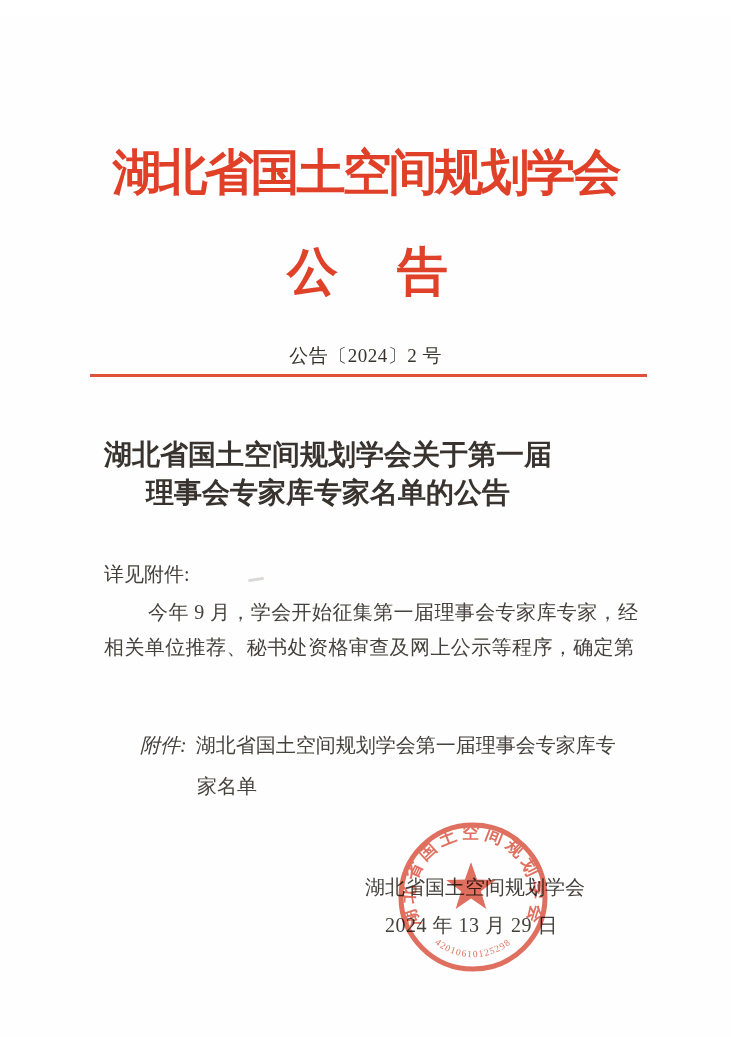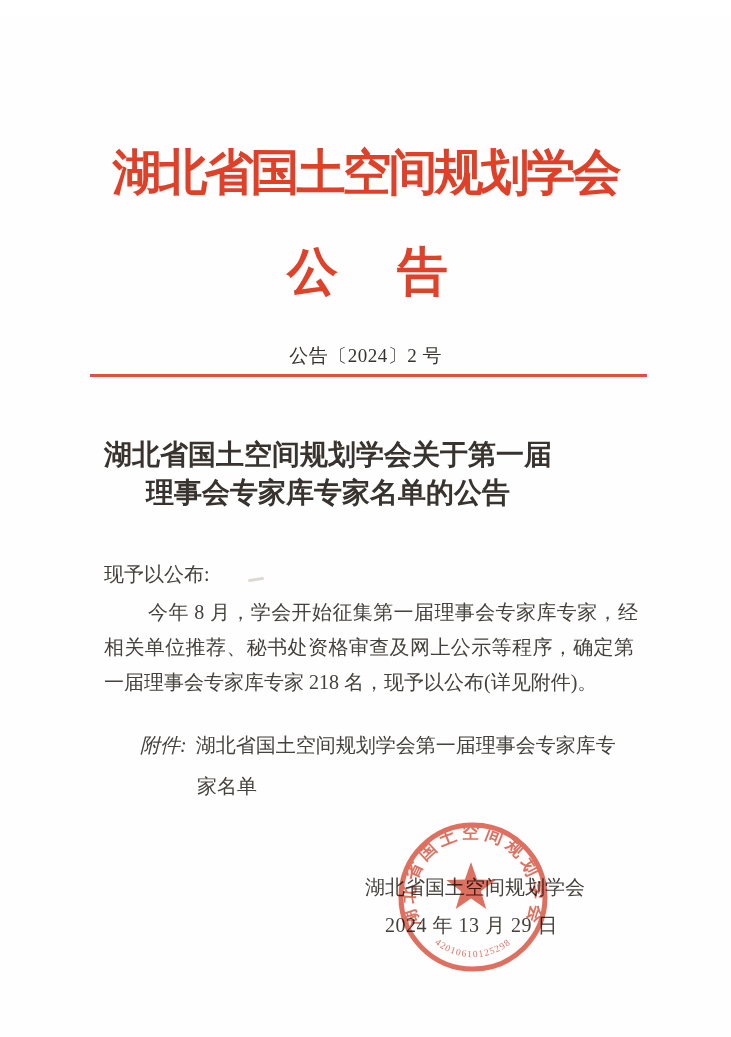--- a/index.html
+++ b/index.html
@@ -61,25 +61,24 @@
 
   <div class="abs doc-number">公告〔2024〕2 号</div>
 
   <div class="abs red-rule"></div>
 
   <div class="abs doc-title">
     <div>湖北省国土空间规划学会关于第一届</div>
     <div>理事会专家库专家名单的公告</div>
   </div>
 
-  <div class="abs body-line greeting">现予以公布:</div>
+  <div class="abs body-line greeting">详见附件:</div>
 
-  <div class="abs body-line just p-line1">今年 8 月，学会开始征集第一届理事会专家库专家，经</div>
+  <div class="abs body-line just p-line1">今年 9 月，学会开始征集第一届理事会专家库专家，经</div>
   <div class="abs body-line just p-line2">相关单位推荐、秘书处资格审查及网上公示等程序，确定第</div>
-  <div class="abs body-line p-line3">一届理事会专家库专家 218 名，现予以公布(详见附件)。</div>
 
   <div class="abs body-line attach-1">
     <span class="label">附件:</span><span>湖北省国土空间规划学会第一届理事会专家库专</span>
   </div>
   <div class="abs body-line attach-2">家名单</div>
 
   <div class="abs body-line signature">湖北省国土空间规划学会</div>
   <div class="abs body-line sign-date">2024 年 13 月 29 日</div>
 
   <svg class="abs seal" viewBox="-80 -80 160 160">

